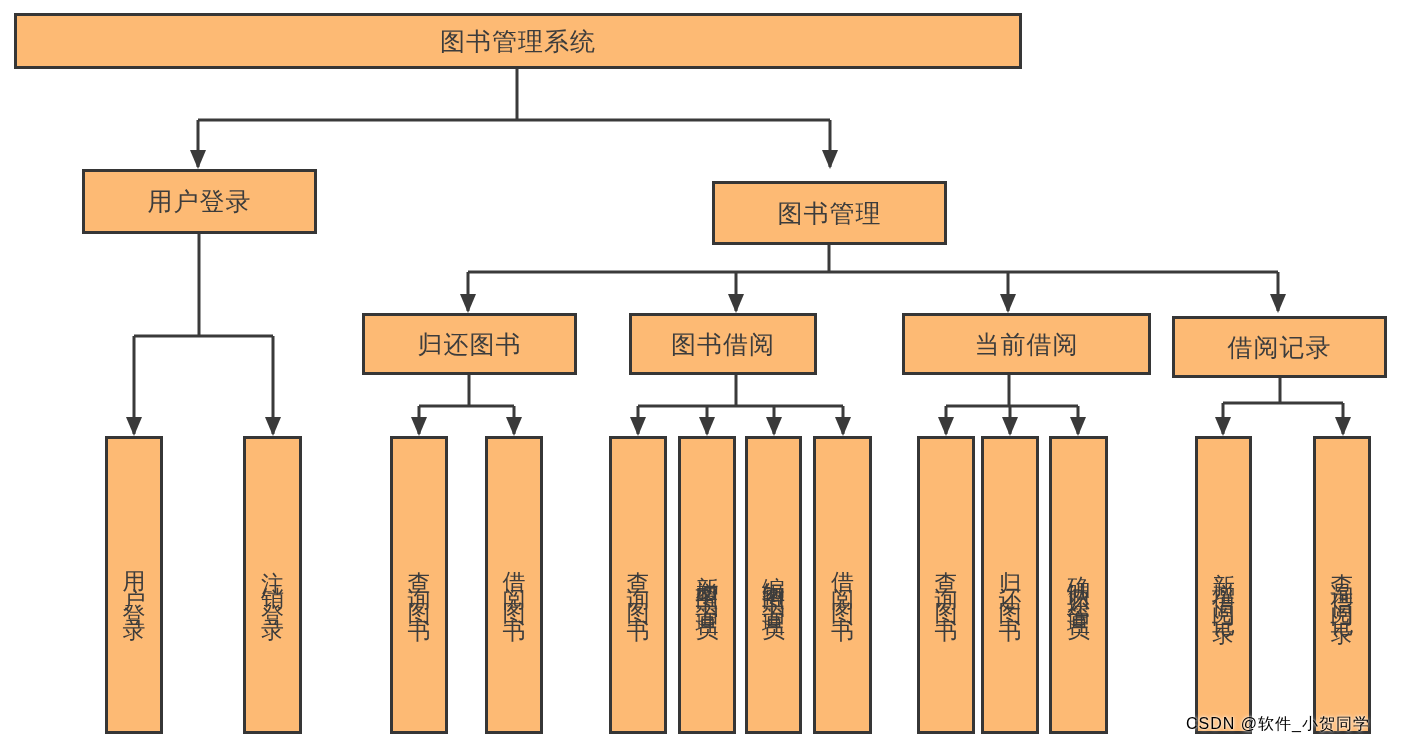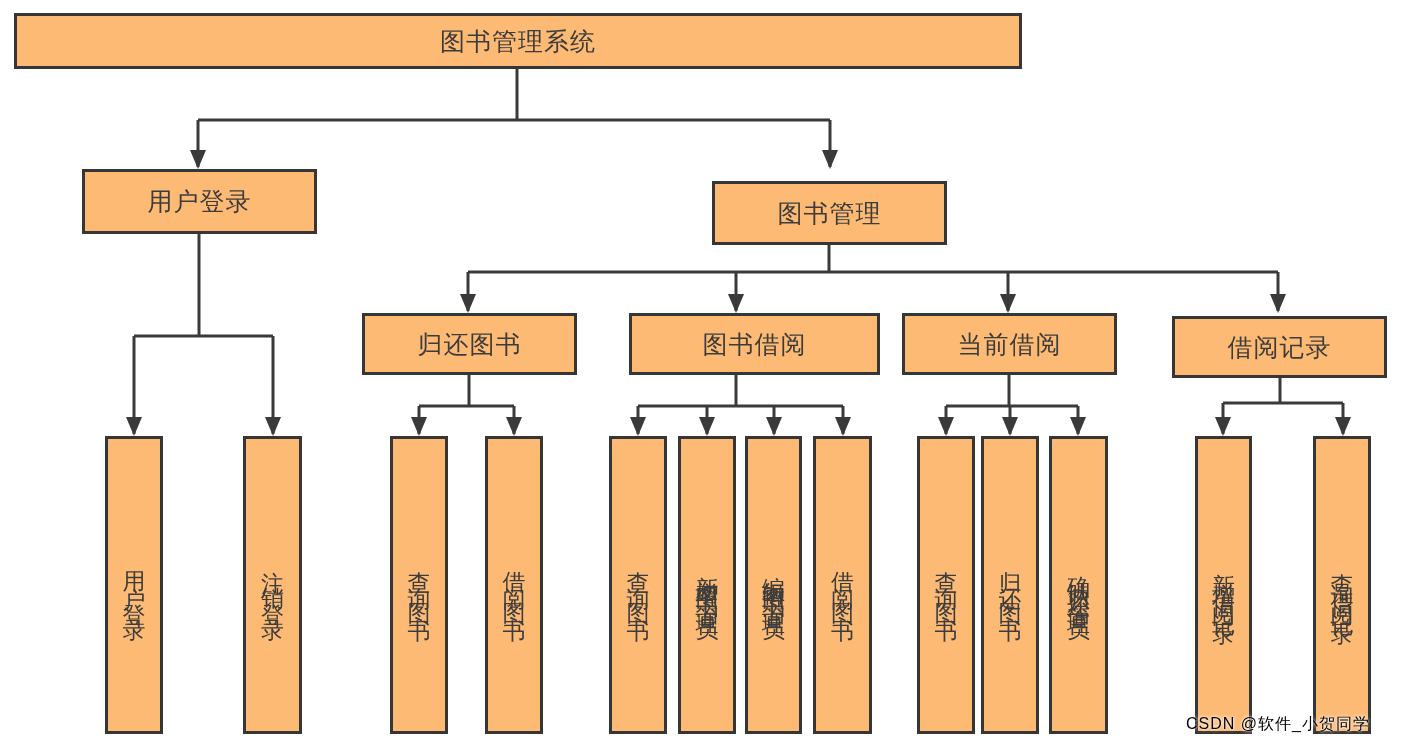--- a/index.html
+++ b/index.html
@@ -107,22 +107,22 @@
       <polygon points="1335,417 1351,417 1343,436"></polygon>
     </g>
   </svg>
 
   <div class="node node--root" style="left:14px; top:13px; width:1008px; height:56px;">图书管理系统</div>
 
   <div class="node node--h" style="left:82px; top:169px; width:235px; height:65px;">用户登录</div>
   <div class="node node--h" style="left:712px; top:169px; width:235px; height:64px;margin-top:12px;">图书管理</div>
 
   <div class="node node--h" style="left:362px; top:313px; width:215px; height:62px;">归还图书</div>
-  <div class="node node--h" style="left:629px; top:313px; width:251px; height:62px;">图书借阅</div>
-  <div class="node node--h" style="left:902px; top:313px; width:215px; height:62px;">当前借阅</div>
+  <div class="node node--h" style="left:629px; top:313px; width:188px; height:62px;">图书借阅</div>
+  <div class="node node--h" style="left:902px; top:313px; width:249px; height:62px;">当前借阅</div>
   <div class="node node--h" style="left:1172px; top:316px; width:215px; height:62px;">借阅记录</div>
 
   <div class="node leaf leaf--loose" style="left:105px; top:436px; width:58px; height:298px;">用户登录</div>
   <div class="node leaf leaf--loose" style="left:243px; top:436px; width:59px; height:298px;">注销登录</div>
 
   <div class="node leaf leaf--loose" style="left:390px; top:436px; width:58px; height:298px;">查询图书</div>
   <div class="node leaf leaf--loose" style="left:485px; top:436px; width:58px; height:298px;">借阅图书</div>
 
   <div class="node leaf leaf--loose" style="left:609px; top:436px; width:58px; height:298px;">查询图书</div>
   <div class="node leaf leaf--tight" style="left:678px; top:436px; width:58px; height:298px;">新增图书（管理员）</div>

